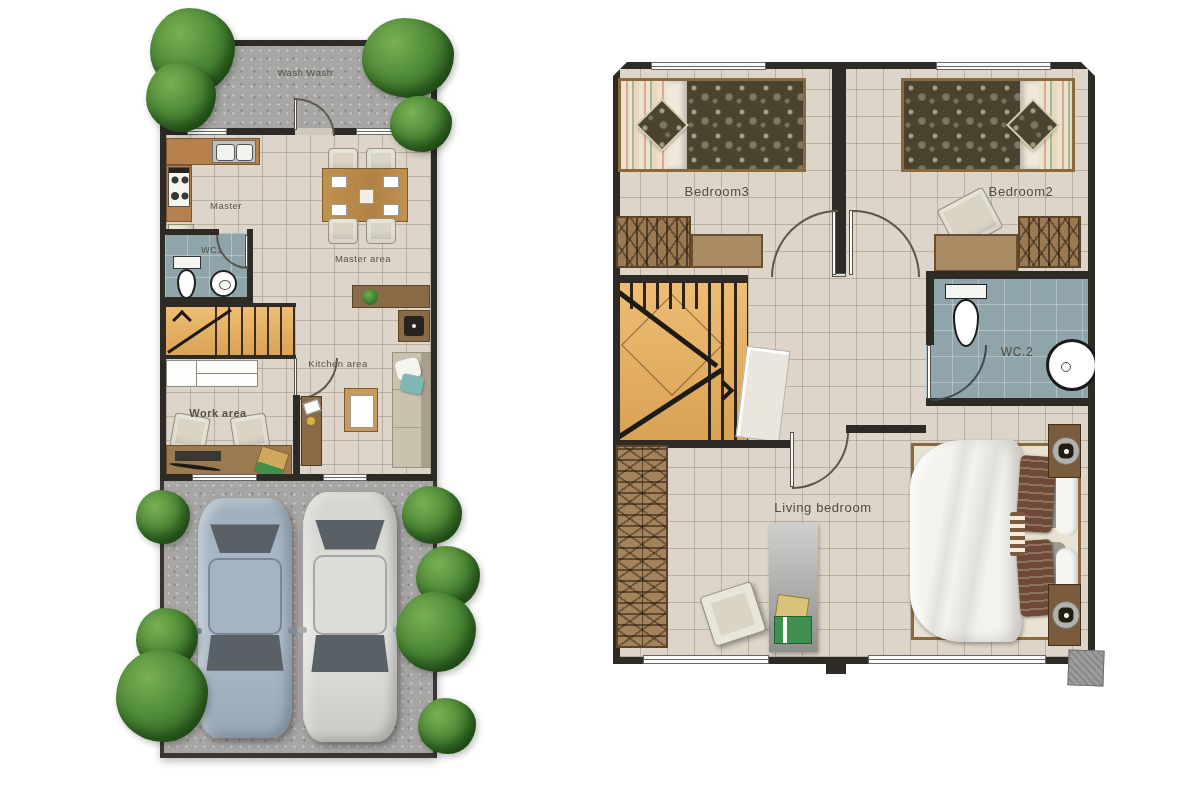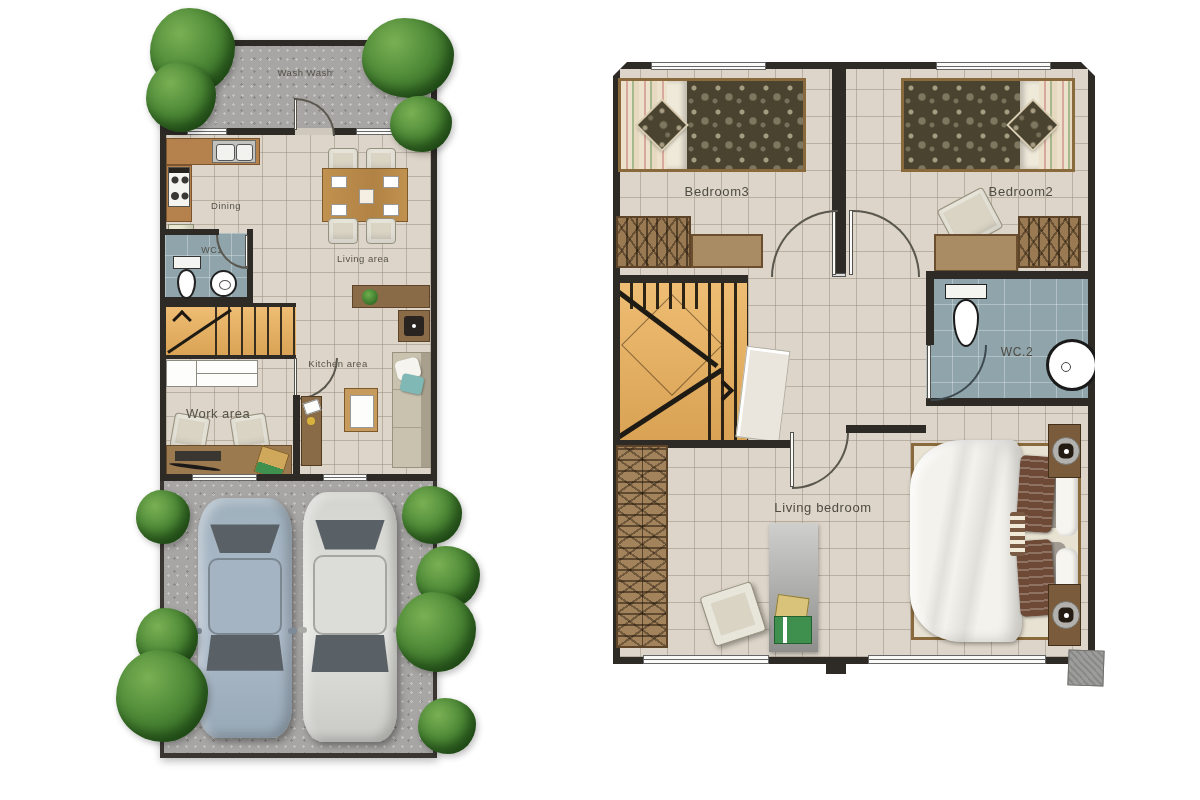--- a/index.html
+++ b/index.html
@@ -102,34 +102,34 @@
 
     <div class="abs" style="left:6px;top:98px;width:94px;height:27px;background:#b5824e;border:1px solid #7a5530;box-sizing:border-box;"></div>
     <div class="abs" style="left:52px;top:100px;width:44px;height:23px;background:#c2c2be;border:1px solid #6c6c68;box-sizing:border-box;">
       <div class="abs" style="left:3px;top:3px;width:17px;height:15px;background:#f2f2ef;border:1px solid #555;border-radius:3px;"></div>
       <div class="abs" style="left:23px;top:3px;width:15px;height:15px;background:#f2f2ef;border:1px solid #555;border-radius:3px;"></div>
     </div>
     <div class="abs" style="left:6px;top:125px;width:26px;height:57px;background:#b5824e;border:1px solid #7a5530;box-sizing:border-box;"></div>
     <div class="abs" style="left:8px;top:127px;width:22px;height:40px;background:#f4f4f1;border:1px solid #55524c;box-sizing:border-box;
          background-image:radial-gradient(circle at 6px 12px,#3a3834 3px,transparent 4px),radial-gradient(circle at 16px 12px,#3a3834 3px,transparent 4px),radial-gradient(circle at 6px 28px,#3a3834 3.5px,transparent 4.5px),radial-gradient(circle at 16px 28px,#3a3834 3px,transparent 4px),linear-gradient(#26221e 0 5px,transparent 5px);"></div>
     <div class="abs" style="left:8px;top:184px;width:26px;height:32px;background:#e8ead2;border:1px solid #8c8c72;box-sizing:border-box;box-shadow:inset -6px -6px 8px rgba(0,0,0,.15);"></div>
-    <div class="rlabel" style="left:66px;top:166px;font-size:9.5px;">Dining</div>
+    <div class="rlabel" style="left:66px;top:166px;font-size:9.5px;">Master</div>
 
     <div class="chairish" style="left:168px;top:108px;width:28px;height:24px;"></div>
     <div class="chairish" style="left:206px;top:108px;width:28px;height:24px;"></div>
     <div class="abs" style="left:162px;top:128px;width:86px;height:54px;background:linear-gradient(90deg,#c1914f,#b08244 60%,#c1914f);border:1px solid #7c5a2c;box-sizing:border-box;">
       <div class="abs" style="left:8px;top:7px;width:14px;height:10px;background:#fff;border:1px solid #999;"></div>
       <div class="abs" style="left:60px;top:7px;width:14px;height:10px;background:#fff;border:1px solid #999;"></div>
       <div class="abs" style="left:8px;top:35px;width:14px;height:10px;background:#fff;border:1px solid #999;"></div>
       <div class="abs" style="left:60px;top:35px;width:14px;height:10px;background:#fff;border:1px solid #999;"></div>
       <div class="abs" style="left:36px;top:20px;width:13px;height:13px;background:#f4efe2;border:1px solid #999;"></div>
     </div>
     <div class="chairish" style="left:168px;top:178px;width:28px;height:24px;"></div>
     <div class="chairish" style="left:206px;top:178px;width:28px;height:24px;"></div>
-    <div class="rlabel" style="left:203px;top:219px;font-size:9.5px;">Living area</div>
+    <div class="rlabel" style="left:203px;top:219px;font-size:9.5px;">Master area</div>
 
     <div class="abs bluefloor" style="left:5px;top:193px;width:88px;height:70px;background-size:22px 22px;"></div>
     <div class="abs wall" style="left:5px;top:189px;width:54px;height:6px;"></div>
     <div class="abs wall" style="left:87px;top:189px;width:6px;height:74px;"></div>
     <div class="abs wall" style="left:5px;top:257px;width:88px;height:6px;"></div>
     <div class="abs leaf" style="left:85px;top:195px;width:3px;height:32px;"></div>
     <div class="abs arc arc-bl" style="left:56px;top:195px;width:30px;height:32px;"></div>
     <div class="abs" style="left:13px;top:216px;width:28px;height:46px;">
       <div class="abs" style="left:0;top:0;width:28px;height:13px;background:#f4f4f0;border:1px solid #333;box-sizing:border-box;"></div>
       <div class="abs" style="left:4px;top:13px;width:19px;height:30px;background:#fff;border:2px solid #222;border-radius:50% 50% 50% 50%/42% 42% 58% 58%;box-sizing:border-box;"></div>
@@ -154,21 +154,21 @@
     <div class="abs arc arc-br" style="left:136px;top:318px;width:40px;height:40px;"></div>
     <div class="abs wall" style="left:133px;top:355px;width:7px;height:86px;"></div>
 
     <div class="chairish" style="left:12px;top:375px;width:34px;height:33px;transform:rotate(10deg);"></div>
     <div class="chairish" style="left:72px;top:375px;width:34px;height:33px;transform:rotate(-9deg);"></div>
     <div class="abs" style="left:6px;top:405px;width:126px;height:32px;background:#9c7a50;border:1px solid #6b4c2a;box-sizing:border-box;">
       <div class="abs" style="left:8px;top:5px;width:46px;height:10px;background:#3a3632;"></div>
       <div class="abs" style="left:2px;top:19px;width:52px;height:4px;background:#1c1a18;border-radius:50%;transform:rotate(7deg);"></div>
       <div class="abs" style="left:90px;top:3px;width:27px;height:26px;background:#cfa85c;border:1px solid #7c5a2c;transform:rotate(18deg);background-image:linear-gradient(180deg,transparent 60%,#3f8f4f 60%);"></div>
     </div>
-    <div class="rlabel" style="left:58px;top:373px;font-size:13px;">Work area</div>
+    <div class="rlabel" style="left:58px;top:373px;font-size:11px;font-weight:bold;">Work area</div>
 
     <div class="abs" style="left:192px;top:245px;width:78px;height:23px;background:#8a6b48;border:1px solid #5e452a;box-sizing:border-box;">
       <div class="plant" style="left:9px;top:3px;width:16px;height:16px;"></div>
     </div>
     <div class="abs" style="left:238px;top:270px;width:32px;height:32px;background:#8a6b48;border:1px solid #5e452a;box-sizing:border-box;">
       <div class="abs" style="left:5px;top:5px;width:20px;height:20px;background:#2a2420;border-radius:3px;"></div>
       <div class="abs" style="left:13px;top:13px;width:4px;height:4px;background:#fff;border-radius:50%;"></div>
     </div>
     <div class="abs" style="left:232px;top:312px;width:39px;height:116px;background:#c9c2af;border:1px solid #9a927e;box-sizing:border-box;
          background-image:linear-gradient(transparent 36px,#a89f8c 36px 37px,transparent 37px,transparent 74px,#a89f8c 74px 75px,transparent 75px),linear-gradient(90deg,transparent 28px,#a89f8c 28px 29px);">

